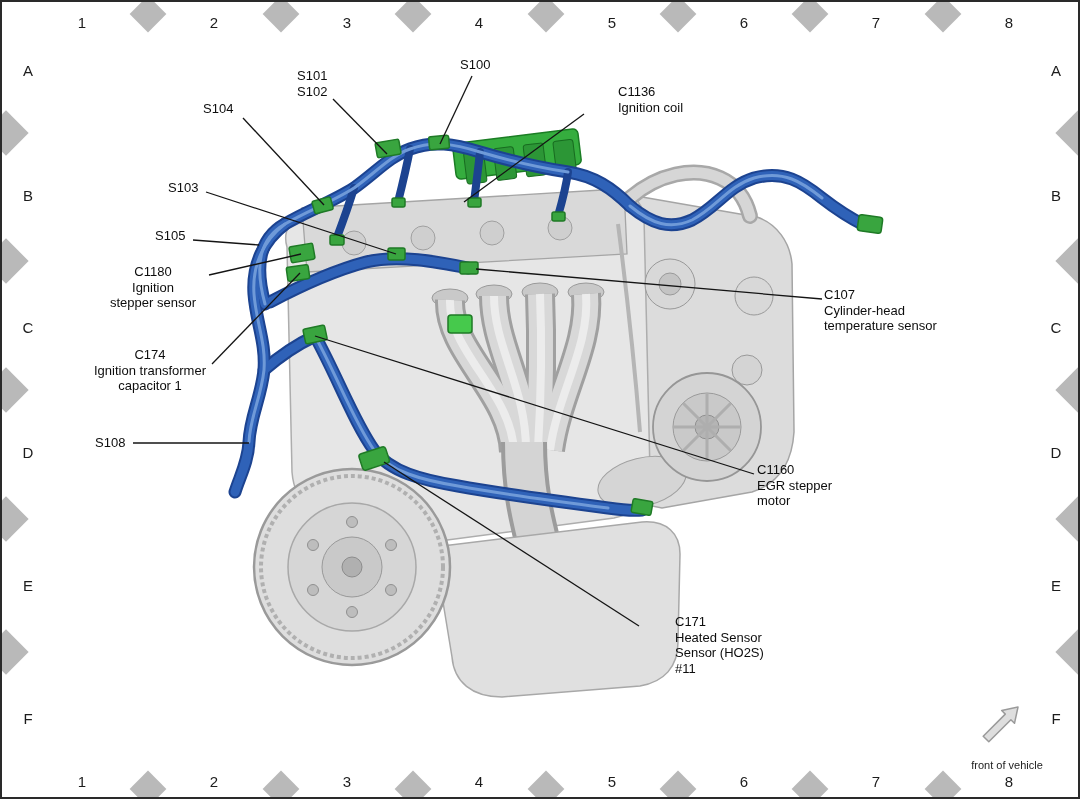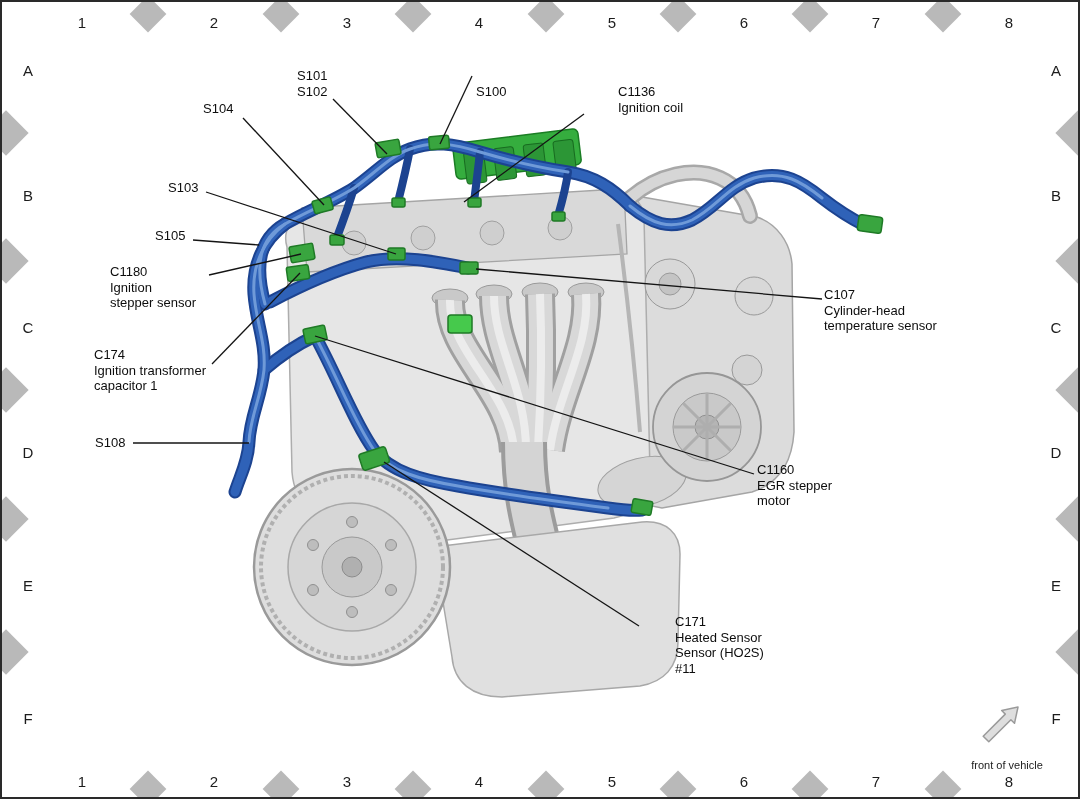--- a/index.html
+++ b/index.html
@@ -15,21 +15,21 @@
     font-size:15px; color:#1c1c1c;
   }
   .diamond{
     position:absolute; background:#b9b9b9;
     transform:translate(-50%,-50%) rotate(45deg);
   }
   .callout{
     position:absolute; font-size:13px; line-height:15.5px; color:#0d0d0d;
     white-space:nowrap;
   }
-  .callout.center{ transform:translateX(-50%); }
+  .callout.center{ transform:translateX(-50%); text-align:center; }
   .compass-label{
     position:absolute; font-size:11px; color:#222; transform:translateX(-50%);
     white-space:nowrap;
   }
   #leader-layer line{ stroke:#141414; stroke-width:1.3; }
 </style>
 </head>
 <body>
 
 <div class="page">
@@ -235,21 +235,21 @@
       <div class="diamond" style="left: 1076px; top: 516.5px; width: 32px; height: 32px; background: rgb(185, 185, 185);"></div>
       <div class="diamond" style="left: 4px; top: 649.5px; width: 32px; height: 32px; background: rgb(185, 185, 185);"></div>
       <div class="diamond" style="left: 1076px; top: 649.5px; width: 32px; height: 32px; background: rgb(185, 185, 185);"></div>
     </div>
 
   <div id="callout-layer">
       <div class="callout" style="left: 295px; top: 66px;">
         <div>S101</div>
         <div>S102</div>
       </div>
-      <div class="callout" style="left: 474px; top: 55px; margin-top: 27px;">
+      <div class="callout" style="left: 458px; top: 55px;">
         <div>S100</div>
       </div>
       <div class="callout" style="left: 201px; top: 99px;">
         <div>S104</div>
       </div>
       <div class="callout" style="left: 616px; top: 82px;">
         <div>C1136</div>
         <div>Ignition coil</div>
       </div>
       <div class="callout" style="left: 166px; top: 178px;">

